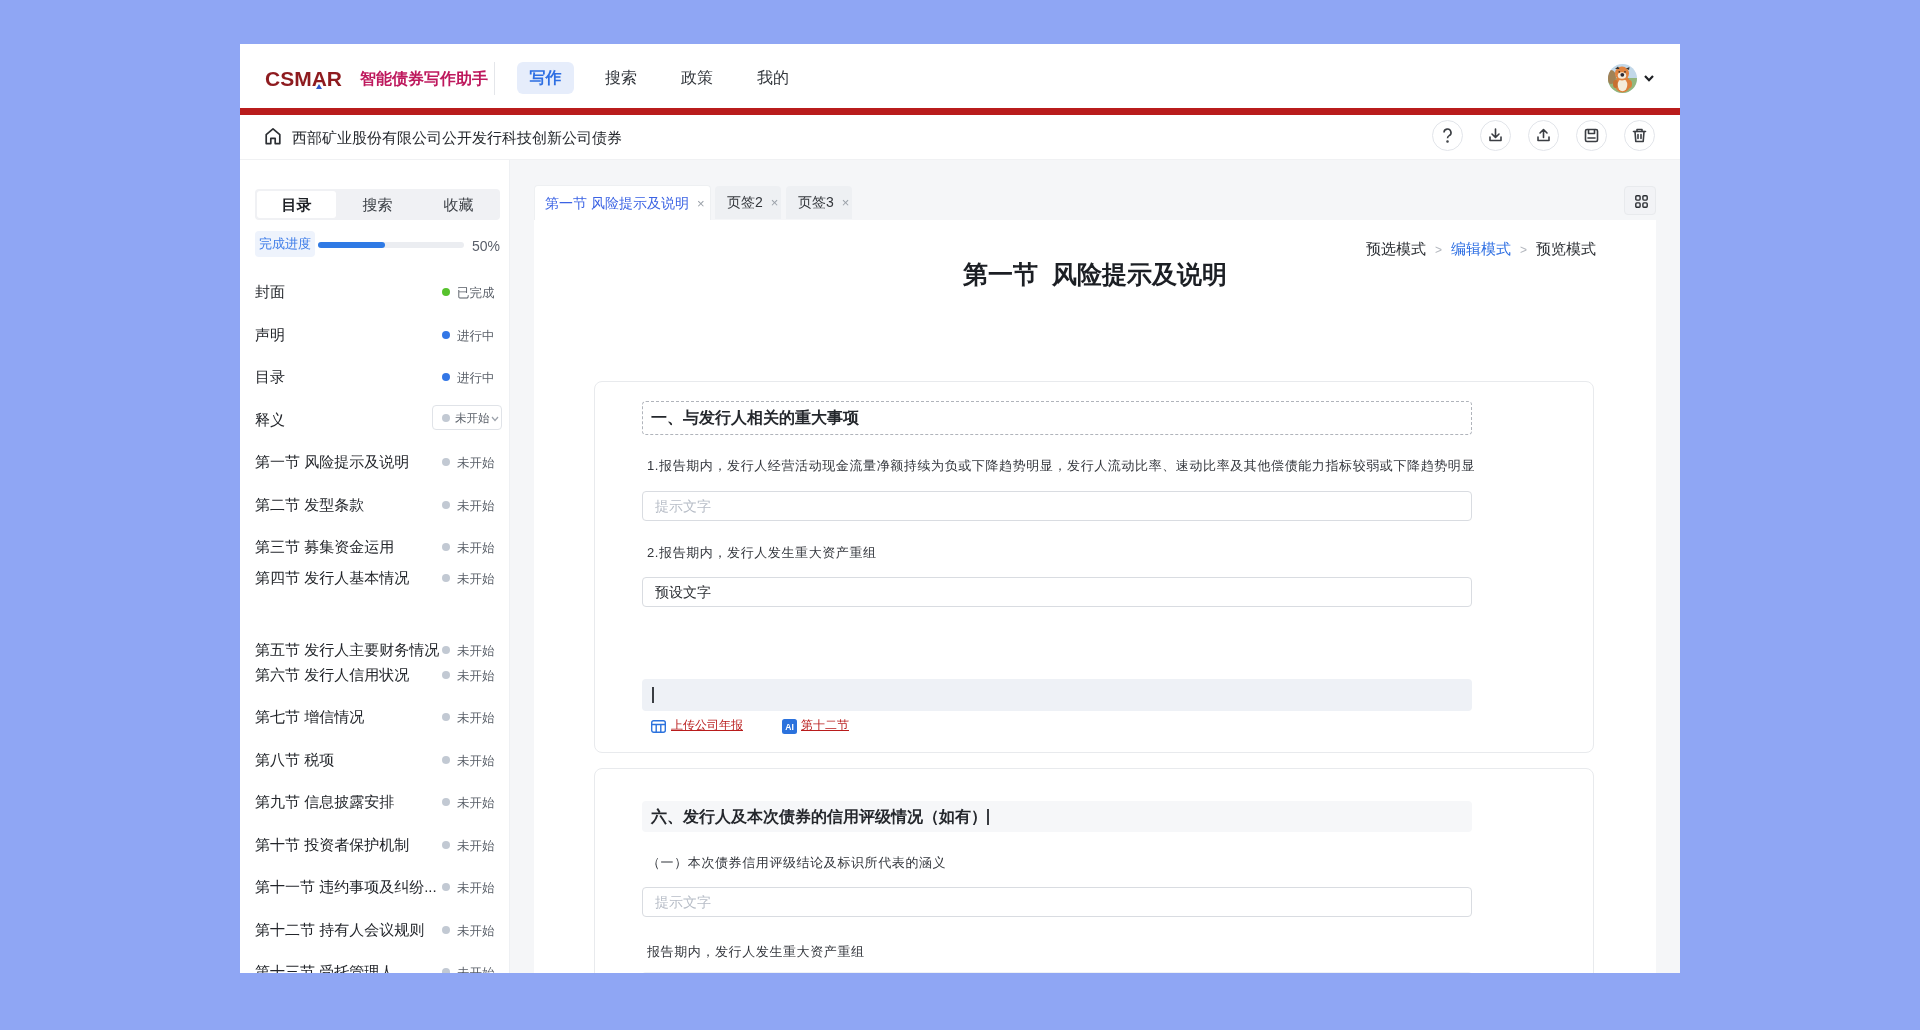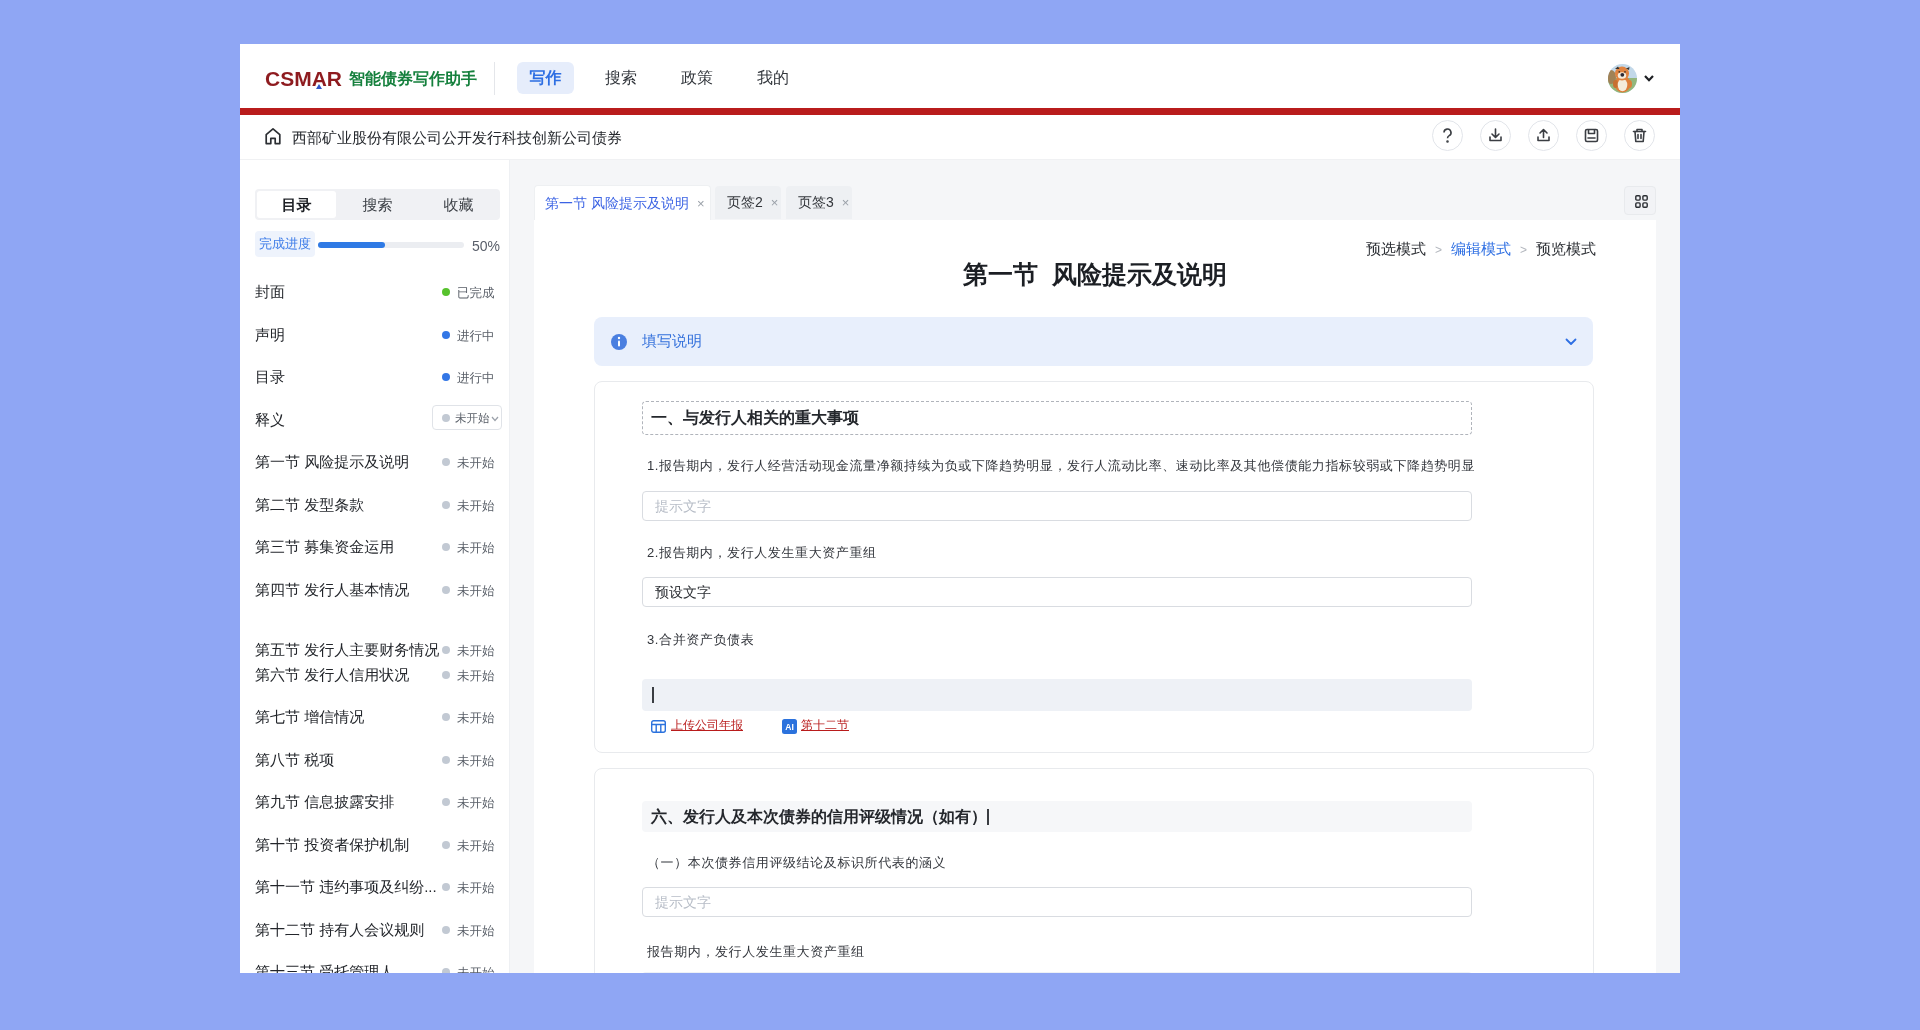--- a/index.html
+++ b/index.html
@@ -4,21 +4,21 @@
 <style>
 * { margin:0; padding:0; box-sizing:border-box; }
 html,body { width:1920px; height:1030px; overflow:hidden; }
 body { background:#8fa6f4; font-family:"Liberation Sans", sans-serif; }
 .win { position:absolute; left:240px; top:44px; width:1440px; height:929px; background:#fff; overflow:hidden; }
 .abs { position:absolute; }
 
 
 .nav { position:absolute; left:0; top:0; width:1440px; height:71px; background:#fff; border-bottom:7px solid #b91c1c; }
 .logo { position:absolute; left:25px; top:13px; font-size:21px; font-weight:bold; color:#8e1b1f; letter-spacing:0px; line-height:44px; }
-.brand { position:absolute; left:109px; top:13px; font-size:16px; font-weight:bold; color:#15803d; line-height:44px; }
+.brand { position:absolute; left:120px; top:13px; font-size:16px; font-weight:bold; color:#be185d; line-height:44px; }
 .navdiv { position:absolute; left:254px; top:18px; width:1px; height:33px; background:#e4e6ea; }
 .navitem { position:absolute; top:18px; height:32px; line-height:32px; font-size:16px; color:#33373d; text-align:center; }
 .navitem.active { background:#e6edfb; color:#2e6fe3; font-weight:bold; border-radius:6px; }
 
 
 .bar2 { position:absolute; left:0; top:72px; width:1440px; height:44px; background:#fff; border-bottom:1px solid #f0f1f3; }
 .crumb { position:absolute; left:52px; top:13px; font-size:15px; color:#25282d; }
 .cbtn { position:absolute; top:76px; width:31px; height:31px; border:1px solid #e2e5ea; border-radius:50%; background:#fff; }
 
 
@@ -201,21 +201,21 @@
     <div class="item" style="top:323px;">
         <span class="t">第二节 发型条款</span>
         <span class="dot dgray"></span>
         <span class="st">未开始</span>
       </div>
     <div class="item" style="top:365px;">
         <span class="t">第三节 募集资金运用</span>
         <span class="dot dgray"></span>
         <span class="st">未开始</span>
       </div>
-    <div class="item" style="top:408px;">
+    <div class="item" style="top:396px;">
         <span class="t">第四节 发行人基本情况</span>
         <span class="dot dgray"></span>
         <span class="st">未开始</span>
       </div>
     <div class="item" style="top:468px;">
         <span class="t">第五节 发行人主要财务情况</span>
         <span class="dot dgray"></span>
         <span class="st">未开始</span>
       </div>
     <div class="item" style="top:493px;padding-left:36px;">
@@ -272,39 +272,27 @@
               <rect x="7.9" y="0.8" width="4.3" height="4.3" rx="1"></rect>
               <rect x="0.8" y="7.9" width="4.3" height="4.3" rx="1"></rect>
               <rect x="7.9" y="7.9" width="4.3" height="4.3" rx="1"></rect>
             </g>
           </svg>
         </div>
     </div>
     <div class="page">
       <div class="modes"><span>预选模式</span><span class="arr">&gt;</span><span class="blue">编辑模式</span><span class="arr">&gt;</span><span>预览模式</span></div>
       <div class="title">第一节&nbsp; 风险提示及说明</div>
-      <div class="banner">
-        <svg style="position:absolute;left:17px;top:17px;" width="16" height="16" viewBox="0 0 16 16">
-            <circle cx="8" cy="8" r="8" fill="#4a7fe0"></circle>
-            <rect x="7" y="6.5" width="2" height="6" rx="1" fill="#fff"></rect>
-            <circle cx="8" cy="4" r="1.2" fill="#fff"></circle>
-          </svg>
-        <div class="txt">填写说明</div>
-        <svg style="position:absolute;left:971px;top:21px;" width="12" height="8" viewBox="0 0 12 8">
-            <path d="M1.5 1.5 L6 6 L10.5 1.5" fill="none" stroke="#2e6fe3" stroke-width="1.8" stroke-linecap="round" stroke-linejoin="round"></path>
-          </svg>
-      </div>
 
       <div class="card" style="top:161px; height:372px;">
         <div class="inner dashbox" style="top:19px;">一、与发行人相关的重大事项</div>
         <div class="inner para" style="top:73px; left:52px;">1.报告期内，发行人经营活动现金流量净额持续为负或下降趋势明显，发行人流动比率、速动比率及其他偿债能力指标较弱或下降趋势明显</div>
         <div class="inner input ph" style="top:109px;">提示文字</div>
         <div class="inner para" style="top:160px; left:52px;">2.报告期内，发行人发生重大资产重组</div>
         <div class="inner input" style="top:195px; color:#2b2e33;">预设文字</div>
-        <div class="inner para" style="top:247px; left:52px;">3.合并资产负债表</div>
         <div class="inner graybox" style="top:297px;">
             <div class="cursorbar"></div>
           </div>
         <svg style="position:absolute;left:56px;top:338px;" width="15" height="13" viewBox="0 0 15 13">
             <g fill="none" stroke="#2b72dd" stroke-width="1.4">
               <rect x="0.7" y="0.7" width="13.6" height="11.6" rx="2"></rect>
               <path d="M0.7 4.5 H14.3 M5.2 4.5 V12.3 M9.8 4.5 V12.3"></path>
             </g>
           </svg>
         <div class="links" style="left:76px; top:335px;">上传公司年报</div>

